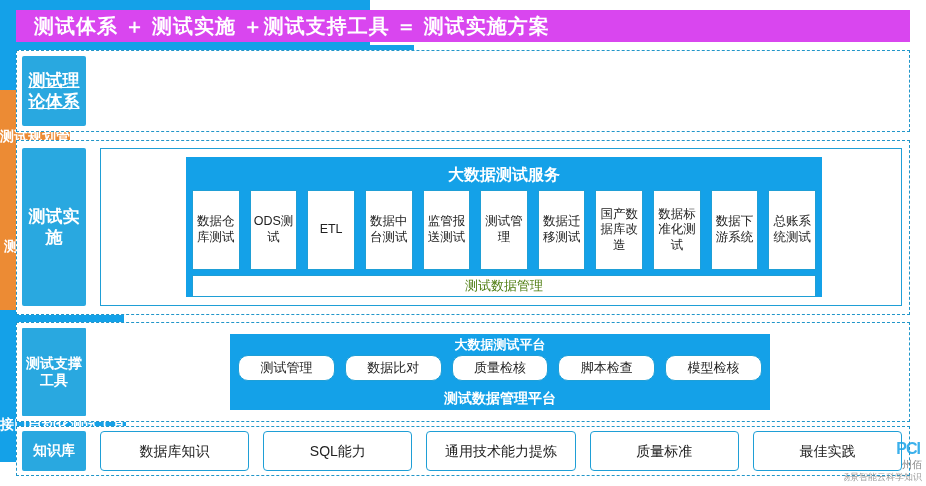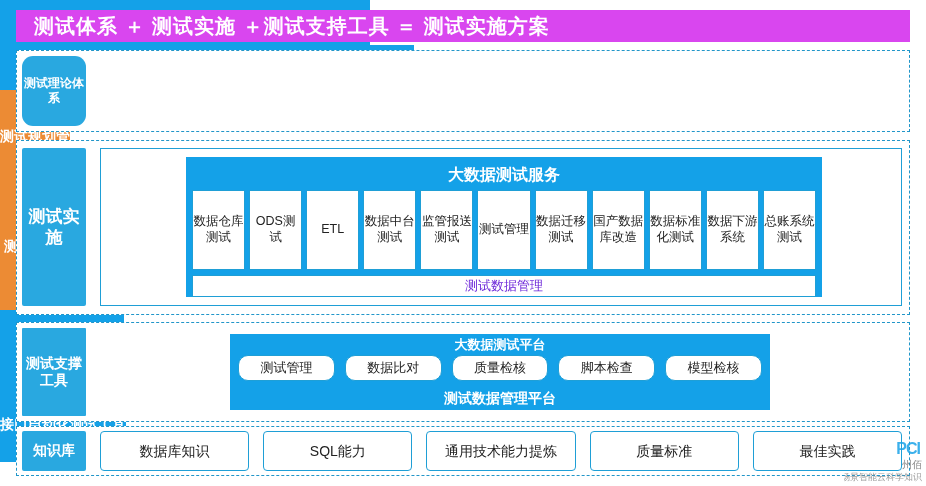--- a/index.html
+++ b/index.html
@@ -62,35 +62,35 @@
   }
   .whitepill{
     background:#ffffff;border:1px solid #1f9fd6;border-radius:4px;color:#222;
     display:flex;align-items:center;justify-content:center;
     text-align:center;box-sizing:border-box;line-height:1.2;
     font-size:13px;
   }
 
   
   #band1{left:16px;top:50px;width:894px;height:82px;}
-  #chip1{left:22px;top:56px;width:64px;height:70px;font-size:12px;border-radius:11px;}
+  #chip1{left:22px;top:56px;width:64px;height:70px;font-size:17px;border-radius:2px;text-decoration:underline;}
   #b1a{left:110px;top:75px;width:370px;height:45px;font-size:17px;}
   #b1b{left:488px;top:75px;width:414px;height:45px;font-size:17px;}
 
   
   #band2{left:16px;top:140px;width:894px;height:175px;}
   #chip2{left:22px;top:148px;width:64px;height:158px;font-size:17px;border-radius:2px;}
   #inner2{position:absolute;left:100px;top:148px;width:802px;height:158px;border:1px solid #1f9fd6;box-sizing:border-box;background:#fff;}
   #orange-left{left:108px;top:175px;width:70px;height:110px;font-size:14px;}
   #orange-right{left:830px;top:175px;width:64px;height:110px;font-size:14px;}
   #svc-panel{position:absolute;left:186px;top:157px;width:636px;height:140px;background:#14a1e8;box-sizing:border-box;}
   #svc-title{position:absolute;left:186px;top:162px;width:636px;height:26px;color:#fff;font-size:16px;font-weight:bold;display:flex;align-items:center;justify-content:center;}
-  #svc-cells{position:absolute;left:192px;top:190px;width:624px;height:80px;display:flex;gap:4px;}
+  #svc-cells{position:absolute;left:192px;top:190px;width:624px;height:80px;display:flex;gap:10px;}
   #svc-cells .whitebox{flex:1 1 0;height:80px;}
-  #svc-bottom{position:absolute;left:192px;top:275px;width:624px;height:22px;background:#fff;border:1px solid #1f9fd6;box-sizing:border-box;display:flex;align-items:center;justify-content:center;font-size:13px;color:#6d28d9;}
+  #svc-bottom{position:absolute;left:192px;top:275px;width:624px;height:22px;background:#fff;border:1px solid #1f9fd6;box-sizing:border-box;display:flex;align-items:center;justify-content:center;font-size:13px;color:#4d7c0f;}
 
   
   #band3{left:16px;top:322px;width:894px;height:100px;}
   #chip3{left:22px;top:328px;width:64px;height:88px;font-size:14px;border-radius:1px;}
   #b3-left{left:100px;top:334px;width:124px;height:76px;font-size:14px;line-height:1.35;}
   #plat-panel{position:absolute;left:230px;top:334px;width:540px;height:76px;background:#14a1e8;box-sizing:border-box;}
   #plat-title{position:absolute;left:230px;top:336px;width:540px;height:18px;color:#fff;font-size:13px;font-weight:bold;display:flex;align-items:center;justify-content:center;}
   #plat-cells{position:absolute;left:238px;top:355px;width:524px;height:26px;display:flex;gap:10px;}
   #plat-cells .whitepill{flex:1 1 0;height:26px;border-radius:10px;}
   #plat-bottom{position:absolute;left:230px;top:388px;width:540px;height:22px;color:#fff;font-size:14px;font-weight:bold;display:flex;align-items:center;justify-content:center;}

